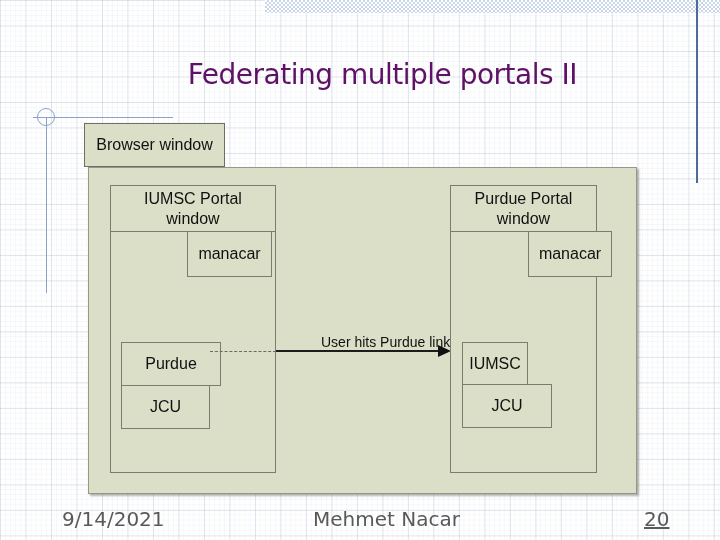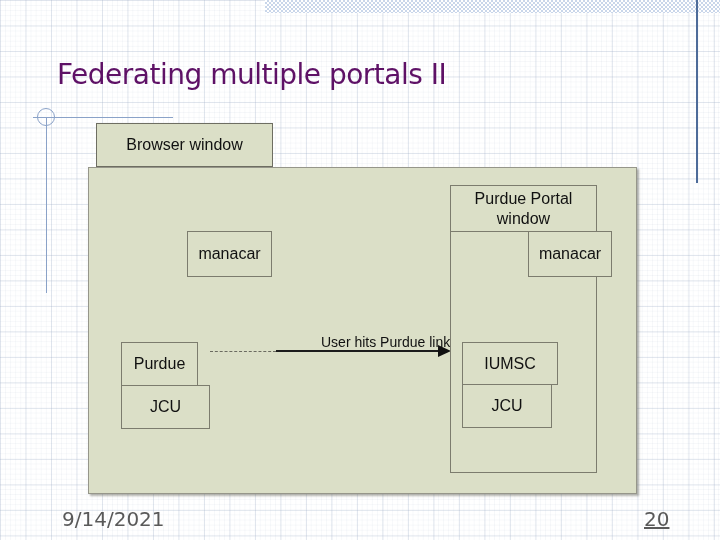--- a/index.html
+++ b/index.html
@@ -6,48 +6,48 @@
   #slide{
     position:relative;width:720px;height:540px;overflow:hidden;background-color:#ffffff;
     background-image:
       linear-gradient(to right, rgba(168,182,205,0.30) 1px, transparent 1px),
       linear-gradient(to bottom, rgba(168,182,205,0.30) 1px, transparent 1px),
       linear-gradient(to right, rgba(168,182,205,0.10) 1px, transparent 1px),
       linear-gradient(to bottom, rgba(168,182,205,0.10) 1px, transparent 1px);
     background-size:25.5px 25.5px,25.5px 25.5px,5.1px 5.1px,5.1px 5.1px;
     font-family:"Liberation Sans",sans-serif;
   }
-  .abs{position:absolute;}
+  .abs{position:absolute;text-align:right;}
   .top-bar{left:265px;top:0;width:455px;height:13px;
     background:repeating-conic-gradient(#c9d6ea 0% 25%, #ffffff 0% 50%);
     background-size:4px 4px;}
   .right-line{left:696px;top:0;width:2px;height:183px;background:#4d6b99;}
   .title{left:57px;top:58px;width:520px;font-family:"DejaVu Sans",sans-serif;
     font-size:28px;letter-spacing:-0.5px;color:#5e1166;white-space:nowrap;}
   .deco-circle{left:37px;top:108px;width:16px;height:16px;border:1.5px solid #8aa2c8;
     border-radius:50%;background:transparent;}
   .deco-h{left:33px;top:117px;width:140px;height:1px;background:#8aa2c8;}
   .deco-v{left:46px;top:117px;width:1px;height:176px;background:#8aa2c8;}
 
   .box{background:#dbdfc7;border:1px solid #7c7c6e;color:#111;box-sizing:border-box;
     display:flex;align-items:center;justify-content:center;text-align:center;font-size:16px;}
-  .browser-label{left:96px;top:123px;width:177px;height:44px;border-color:#6e6e62;}
+  .browser-label{left:84px;top:123px;width:141px;height:44px;border-color:#6e6e62;}
   .big-box{left:88px;top:167px;width:549px;height:327px;border-color:#96968a;
     box-shadow:2px 2px 2px rgba(105,105,95,0.5);display:block;}
   .portal{background:transparent;display:block;}
   .portal-left{left:110px;top:185px;width:166px;height:288px;}
   .portal-right{left:450px;top:185px;width:147px;height:288px;}
   .portal-header{width:100%;height:46px;border-bottom:1px solid #7c7c6e;box-sizing:border-box;
     display:flex;align-items:center;justify-content:center;text-align:center;
     line-height:1.25;padding:0 16px;}
   .manacar-left{left:187px;top:231px;width:85px;height:46px;}
   .manacar-right{left:528px;top:231px;width:84px;height:46px;}
-  .purdue-box{left:121px;top:342px;width:77px;height:44px;}
+  .purdue-box{left:121px;top:342px;width:100px;height:44px;}
   .jcu-left{left:121px;top:385px;width:89px;height:44px;}
-  .iumsc-box{left:462px;top:342px;width:96px;height:43px;}
+  .iumsc-box{left:462px;top:342px;width:66px;height:43px;}
   .jcu-right{left:462px;top:384px;width:90px;height:44px;}
 
   .dash{left:210px;top:351px;width:66px;height:0;border-top:1.5px dashed #6b6b60;}
   .arrow-line{left:276px;top:350px;width:164px;height:2px;background:#1c1c1c;}
   .arrow-head{left:438px;top:345px;width:0;height:0;border-left:13px solid #111;
     border-top:6px solid transparent;border-bottom:6px solid transparent;}
   .connector-label{left:321px;top:334px;font-size:14px;color:#111;white-space:nowrap;}
 
   .footer{font-family:"DejaVu Sans",sans-serif;font-size:20px;color:#595959;white-space:nowrap;}
   .footer-date{left:62px;top:507px;}
@@ -67,20 +67,23 @@
   <div class="abs deco-circle"></div>
   <div class="abs deco-h"></div>
   <div class="abs deco-v"></div>
 
   <div class="abs box browser-label">
     <span>Browser window</span>
   </div>
 
   <div class="abs box big-box"></div>
 
+  <div class="abs box portal portal-left">
+    <div class="portal-header">IUMSC Portal window</div>
+  </div>
   <div class="abs box manacar-left">
     <span>manacar</span>
   </div>
   <div class="abs box purdue-box">
     <span>Purdue</span>
   </div>
   <div class="abs box jcu-left">
     <span>JCU</span>
   </div>
 
@@ -96,15 +99,16 @@
     <span>manacar</span>
   </div>
   <div class="abs box iumsc-box">
     <span>IUMSC</span>
   </div>
   <div class="abs box jcu-right">
     <span>JCU</span>
   </div>
 
   <div class="abs footer footer-date">9/14/2021</div>
+  <div class="abs footer footer-author">Mehmet Nacar</div>
   <div class="abs footer footer-page">20</div>
 
 </div>
 
 </body></html>

